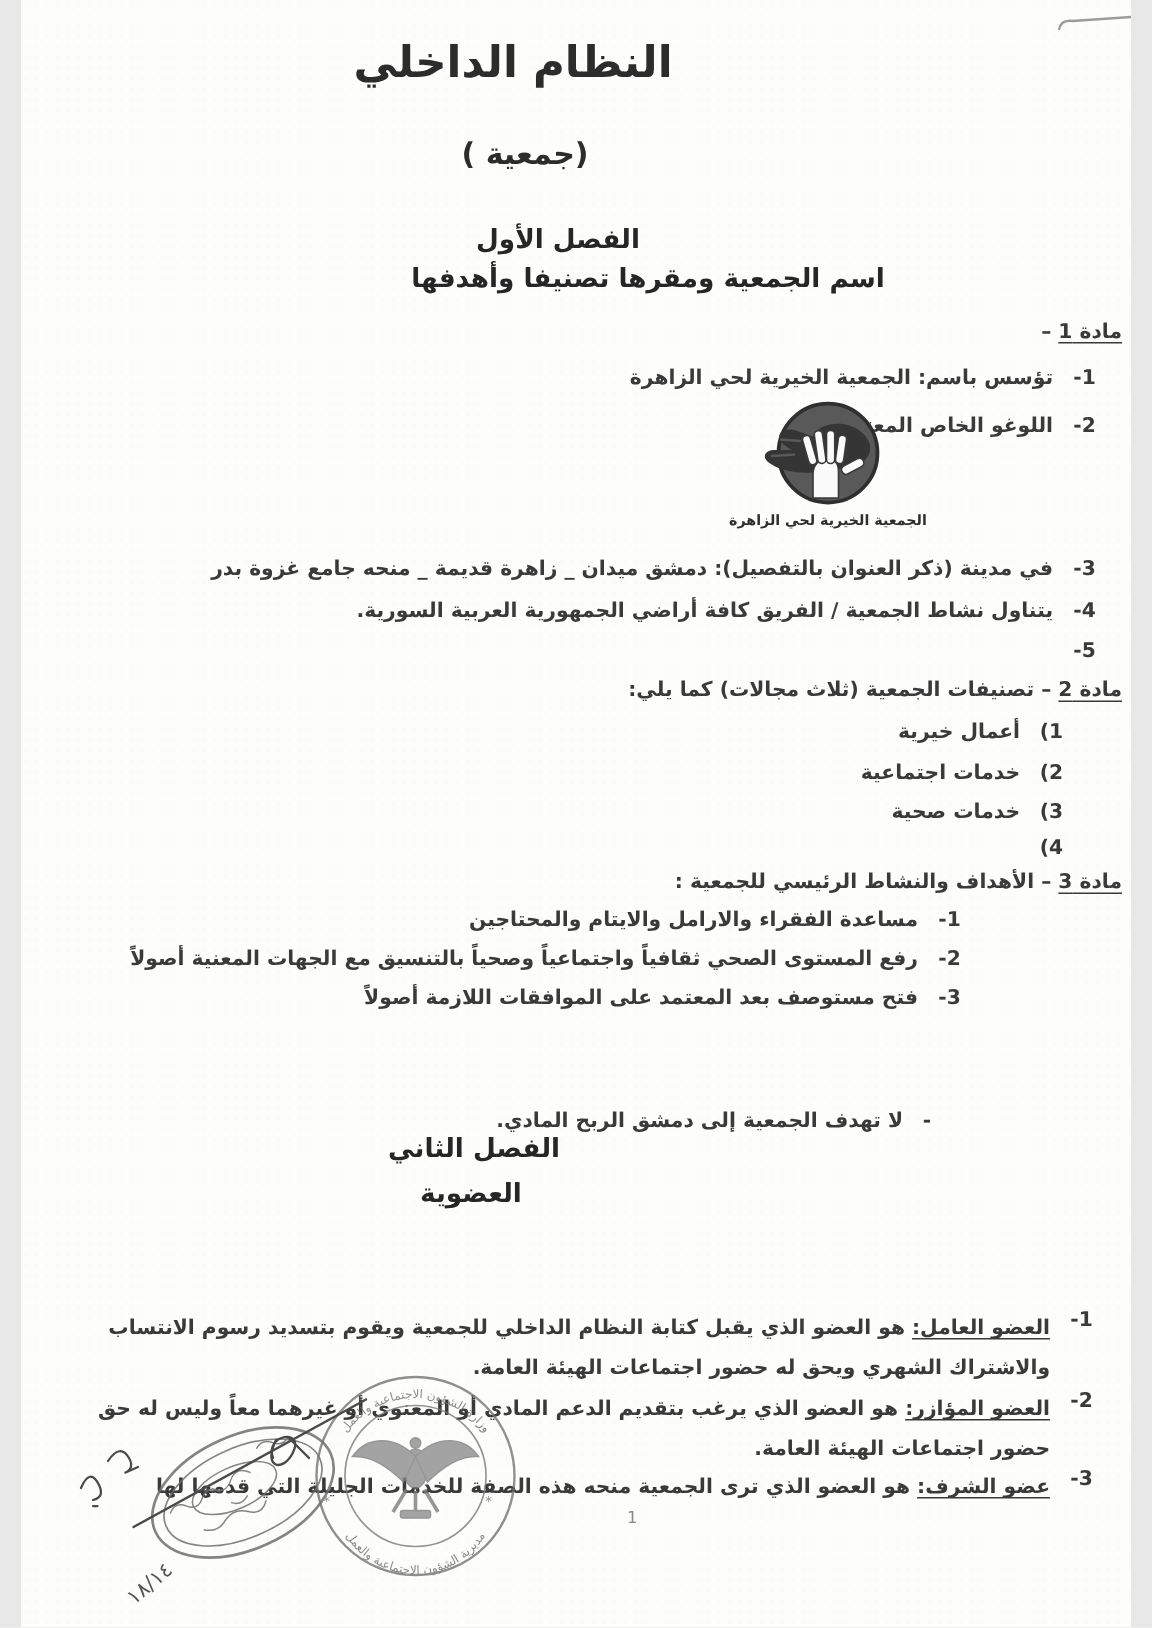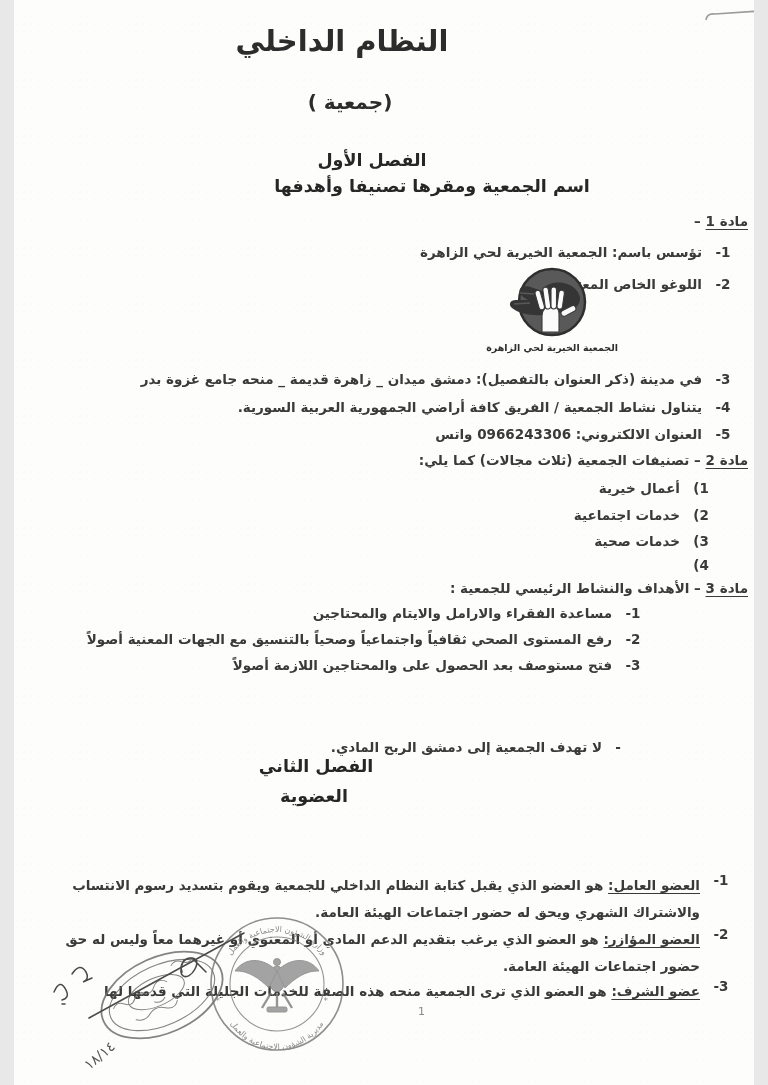--- a/index.html
+++ b/index.html
@@ -23,21 +23,21 @@
   .h-chapter{font-size:17.5px;font-weight:bold;color:#262626;}
   .body-line{font-size:13.5px;font-weight:bold;color:#3a3a3a;}
   .u{text-decoration:underline;text-underline-offset:3px;text-decoration-thickness:1px;}
   .row{display:flex;direction:rtl;align-items:flex-start;}
   .marker{min-width:22px;text-align:center;flex:0 0 auto;}
   .gap{width:10px;flex:0 0 auto;}
   .para{text-align:right;line-height:28px;}
   .a4item .txt{flex:1 1 auto;line-height:27px;}
   .term{font-weight:bold;text-decoration:underline;text-underline-offset:3px;}
   .faint{color:#8a8a8a;}
-  .logo-caption{font-size:9.5px;font-weight:bold;color:#2e2e2e;text-align:right;}
+  .logo-caption{font-size:9.5px;font-weight:bold;color:#2e2e2e;text-align:left;}
   svg{display:block;}
 </style>
 </head>
 <body>
 
 <div class="page">
 
   <svg class="abs" style="left:686px;top:3px;" width="80" height="22" viewBox="0 0 80 22">
     <path d="M6,17 q1,-7 9,-6 L74,7 l2,4" stroke="#9b9b9b" stroke-width="1.6" fill="none"></path>
   </svg>
@@ -92,21 +92,20 @@
     <span>في مدينة (ذكر العنوان بالتفصيل): دمشق ميدان _ زاهرة قديمة _ منحه جامع غزوة بدر</span>
   </div>
   <div class="abs body-line row nowrap" style="top:399px;right:20px;">
     <span class="marker">4-</span>
       <span class="gap"></span>
     <span>يتناول نشاط الجمعية / الفريق كافة أراضي الجمهورية العربية السورية.</span>
   </div>
   <div class="abs body-line row nowrap" style="top:426px;right:20px;">
     <span class="marker">5-</span>
       <span class="gap"></span>
-    <span>العنوان الالكتروني: 0966243306 واتس</span>
   </div>
 
   <div class="abs body-line nowrap" style="top:452px;right:6px;">
     <span class="u">مادة 2</span>
     <span>–</span>
     <span>تصنيفات  الجمعية (ثلاث مجالات) كما يلي:</span>
   </div>
   <div class="abs body-line row nowrap" style="top:480px;right:42px;">
     <span class="marker">1)</span>
       <span class="gap"></span>
@@ -139,21 +138,21 @@
     <span>مساعدة الفقراء والارامل والايتام والمحتاجين</span>
   </div>
   <div class="abs body-line row nowrap" style="top:631px;right:110px;">
     <span class="marker">2-</span>
       <span class="gap"></span>
     <span>رفع المستوى الصحي ثقافياً واجتماعياً وصحياً بالتنسيق مع الجهات المعنية أصولاً</span>
   </div>
   <div class="abs body-line row nowrap" style="top:657px;right:110px;">
     <span class="marker">3-</span>
       <span class="gap"></span>
-    <span>فتح مستوصف بعد الحصول على والمحتاجين اللازمة أصولاً</span>
+    <span>فتح مستوصف بعد المعتمد على الموافقات اللازمة أصولاً</span>
   </div>
 
   <div class="abs body-line row nowrap" style="top:739px;right:130px;">
     <span class="marker" style="min-width:12px;">-</span>
       <span class="gap"></span>
     <span>لا تهدف الجمعية إلى دمشق الربح المادي.</span>
   </div>
 
   <div class="abs center h-chapter nowrap" style="top:756px;transform:translateX(-68px);">الفصل الثاني</div>
   <div class="abs center h-chapter nowrap" style="top:786px;transform:translateX(-70px);">العضوية</div>

